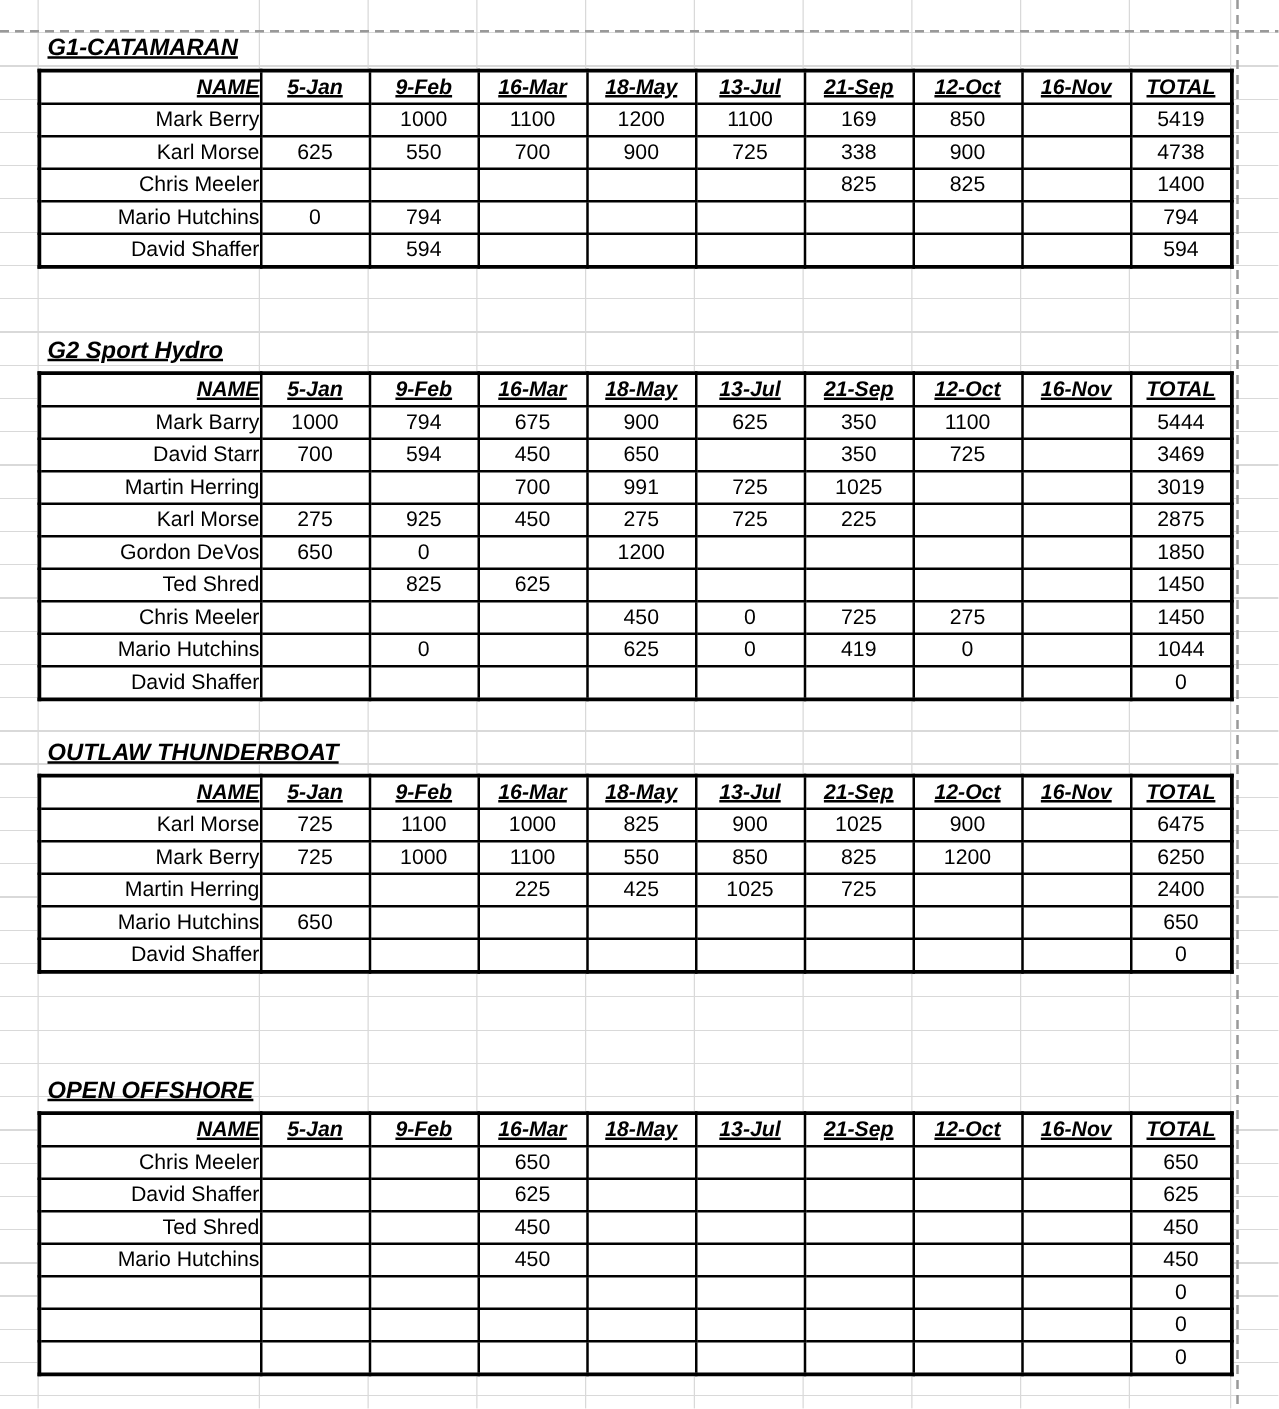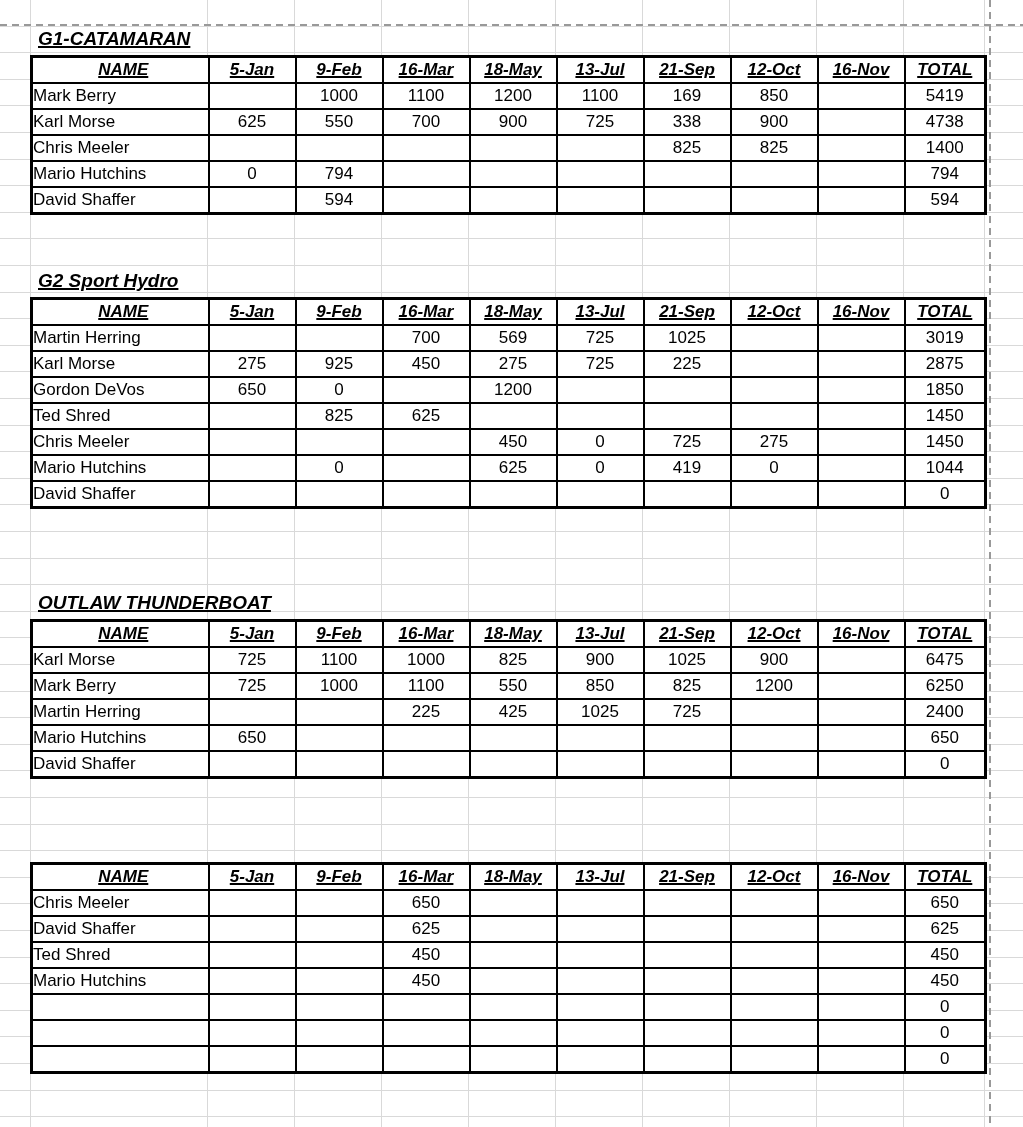--- a/index.html
+++ b/index.html
@@ -86,25 +86,25 @@
     white-space: nowrap;
   }
   table.results th {
     font-weight: bold;
     font-style: italic;
     text-decoration: underline;
     text-decoration-thickness: 2px;
     text-align: center;
   }
   table.results th.name-col {
-    text-align: center;
+    text-align: right;
     padding-left: 6px;
   }
   td.name-cell {
-    text-align: left;
+    text-align: right;
     padding-left: 5px;
   }
   td.value-cell, td.total-cell {
     text-align: center;
   }
   col.c-name  { width: 177px; }
   col.c-date  { width: 87px; }
   col.c-total { width: 81px; }
 </style>
 </head>
@@ -246,25 +246,49 @@
             <th>18-May</th>
             <th>13-Jul</th>
             <th>21-Sep</th>
             <th>12-Oct</th>
             <th>16-Nov</th>
             <th>TOTAL</th>
           </tr>
         </thead>
         <tbody>
           <tr>
+            <td class="name-cell">Mark Barry</td>
+            <td class="value-cell">1000</td>
+            <td class="value-cell">794</td>
+            <td class="value-cell">675</td>
+            <td class="value-cell">900</td>
+            <td class="value-cell">625</td>
+            <td class="value-cell">350</td>
+            <td class="value-cell">1100</td>
+            <td class="value-cell"></td>
+            <td class="total-cell">5444</td>
+          </tr>
+          <tr>
+            <td class="name-cell">David Starr</td>
+            <td class="value-cell">700</td>
+            <td class="value-cell">594</td>
+            <td class="value-cell">450</td>
+            <td class="value-cell">650</td>
+            <td class="value-cell"></td>
+            <td class="value-cell">350</td>
+            <td class="value-cell">725</td>
+            <td class="value-cell"></td>
+            <td class="total-cell">3469</td>
+          </tr>
+          <tr>
             <td class="name-cell">Martin Herring</td>
             <td class="value-cell"></td>
             <td class="value-cell"></td>
             <td class="value-cell">700</td>
-            <td class="value-cell">569</td>
+            <td class="value-cell">991</td>
             <td class="value-cell">725</td>
             <td class="value-cell">1025</td>
             <td class="value-cell"></td>
             <td class="value-cell"></td>
             <td class="total-cell">3019</td>
           </tr>
           <tr>
             <td class="name-cell">Karl Morse</td>
             <td class="value-cell">275</td>
             <td class="value-cell">925</td>
@@ -428,20 +452,21 @@
             <td class="value-cell"></td>
             <td class="value-cell"></td>
             <td class="value-cell"></td>
             <td class="total-cell">0</td>
           </tr>
         </tbody>
       </table>
   </section>
 
   <section class="tbl-section s4">
+    <div class="tbl-title">OPEN OFFSHORE</div>
     <table class="results">
         <colgroup>
           <col class="c-name">
           <col class="c-date">
           <col class="c-date">
           <col class="c-date">
           <col class="c-date">
           <col class="c-date">
           <col class="c-date">
           <col class="c-date">

